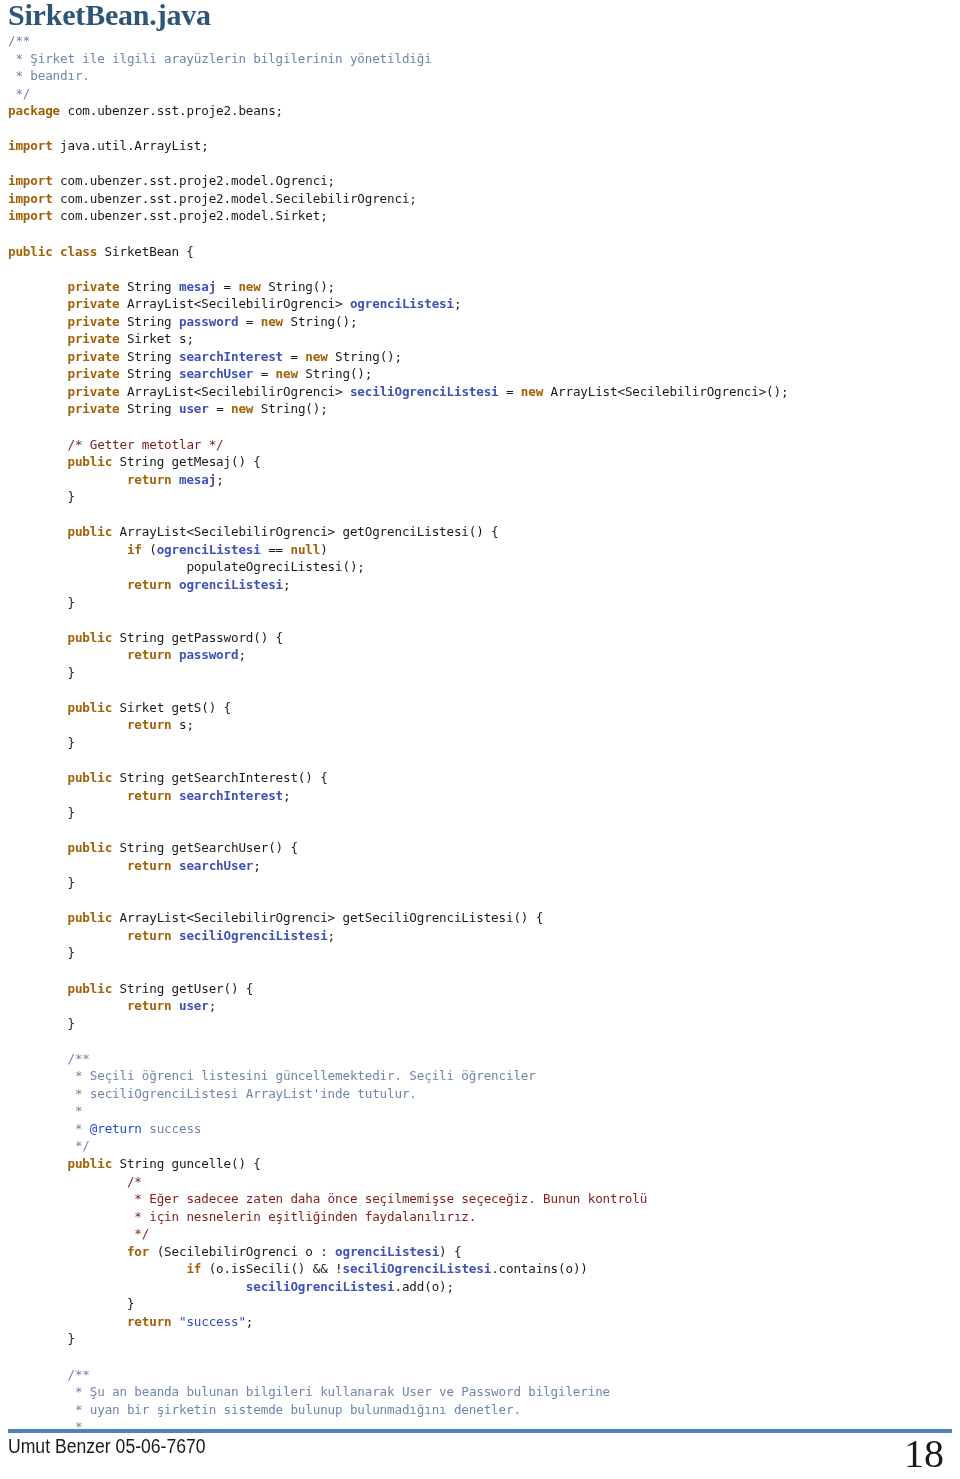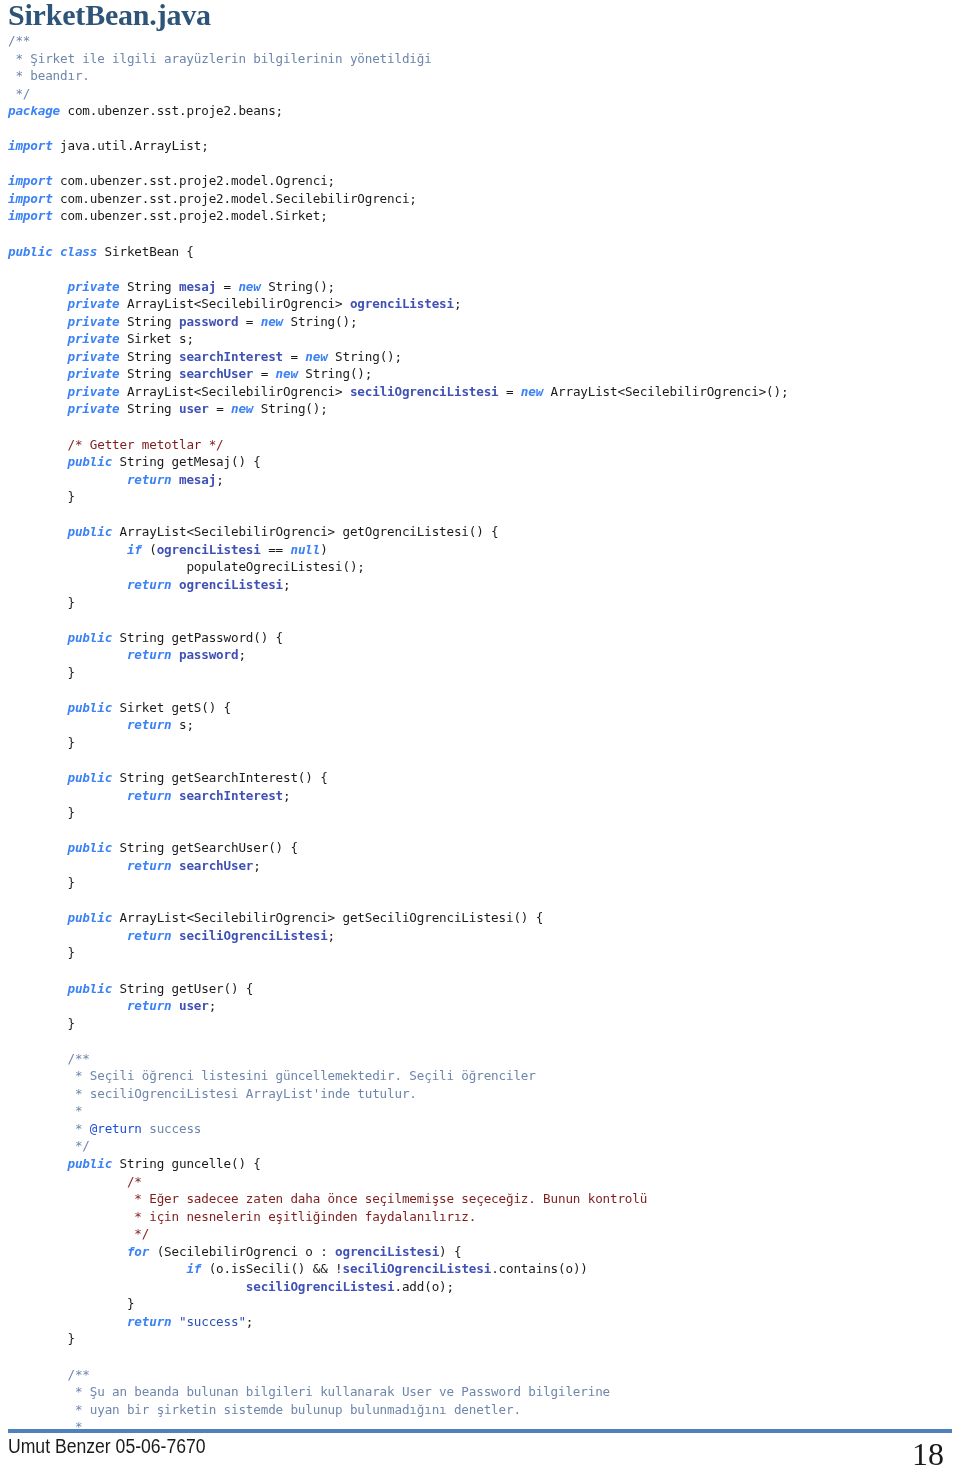--- a/index.html
+++ b/index.html
@@ -51,21 +51,21 @@
     letter-spacing: -0.15px;
   }
   .code .ln {
     display: block;
     height: 17.55px;
     white-space: pre;
   }
   .code .ln.blank { }
 
   
-  .kw   { color: #3b82f6; font-weight: bold; font-style: italic; }
+  .kw   { color: #a16207; font-weight: bold; }
   .fld  { color: #3f51b5; font-weight: bold; }
   .str  { color: #2a4fb7; }
   .cmt  { color: #7f1d1d; }
   .jdoc { color: #6d86ac; }
   .jtag { color: #1d4ed8; }
   .pln  { color: #1a1a1a; }
 
   
   .footer-rule {
     position: absolute;
@@ -85,21 +85,21 @@
     color: #1a1a1a;
     white-space: nowrap;
     transform: scaleX(0.88);
     transform-origin: left top;
   }
   .footer-page {
     position: absolute;
     right: 8px;
     top: 1436px;
     font-family: "Liberation Serif", serif;
-    font-size: 32px;
+    font-size: 40px;
     line-height: 36px;
     color: #1a1a1a;
     text-align: right;
   }
 </style>
 </head>
 <body>
 
 <div id="page">
 

